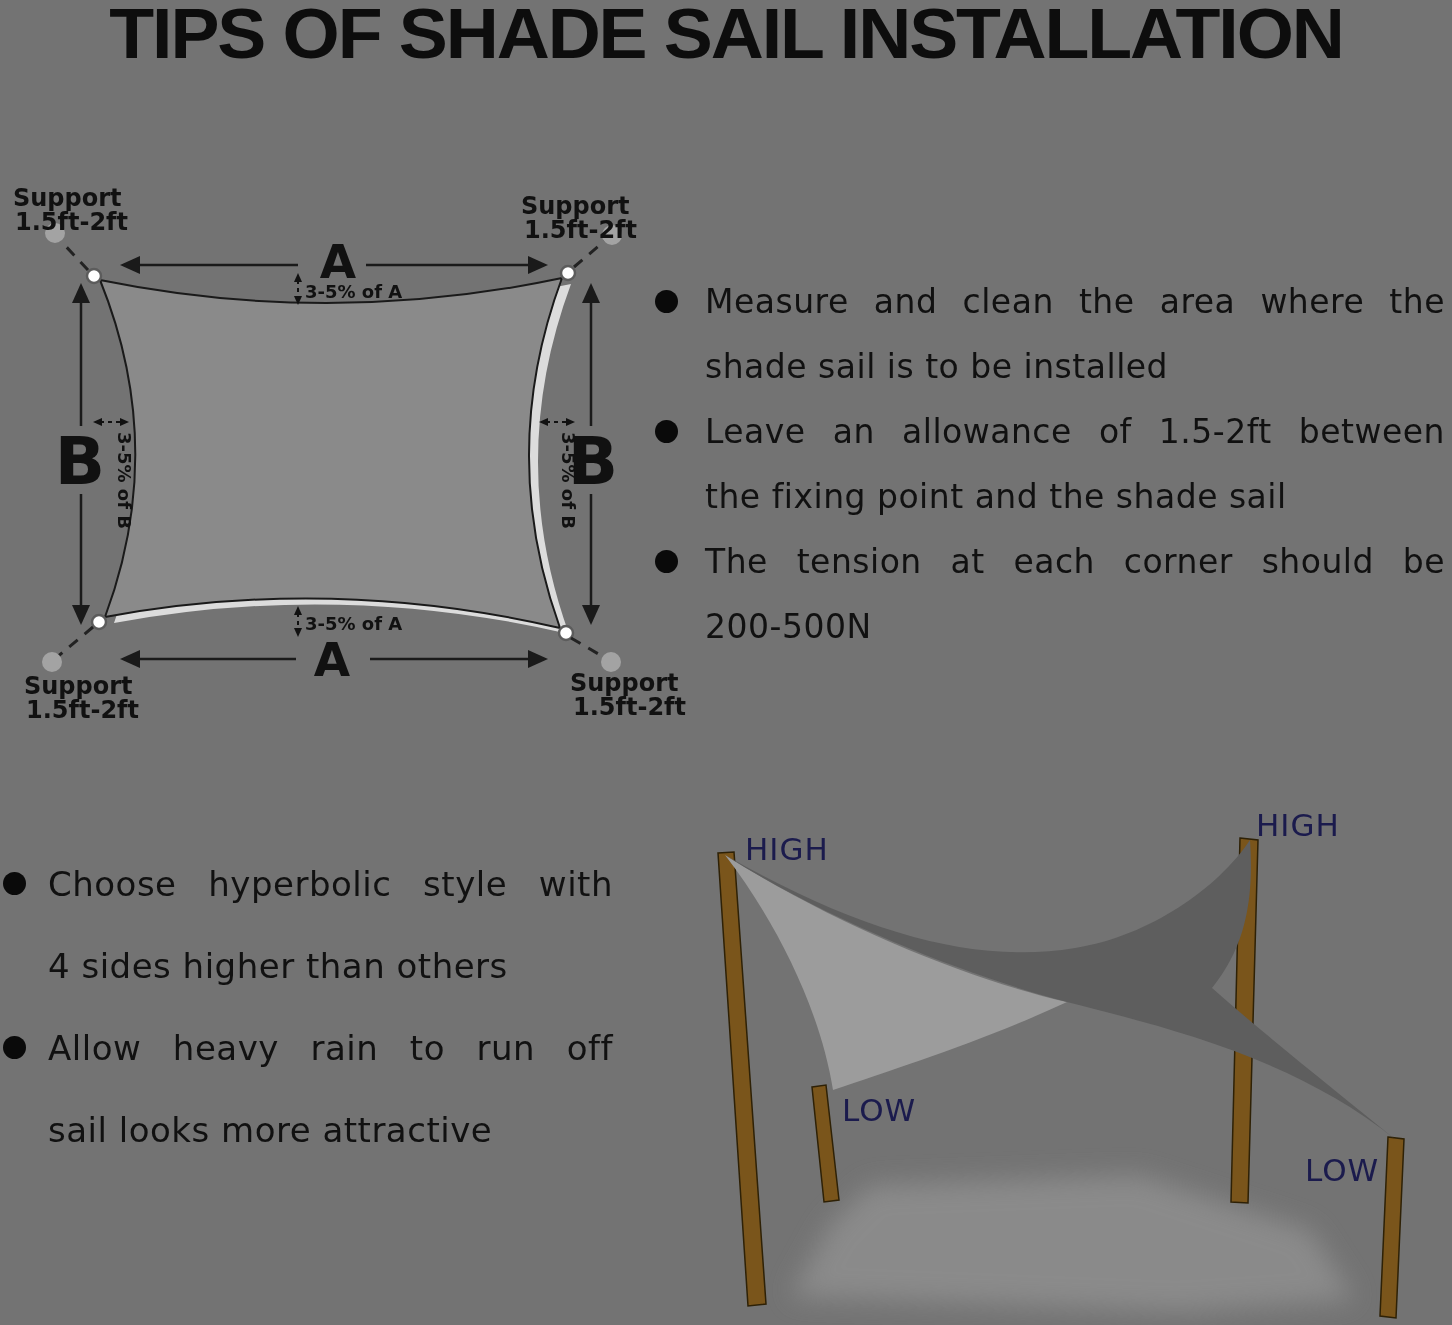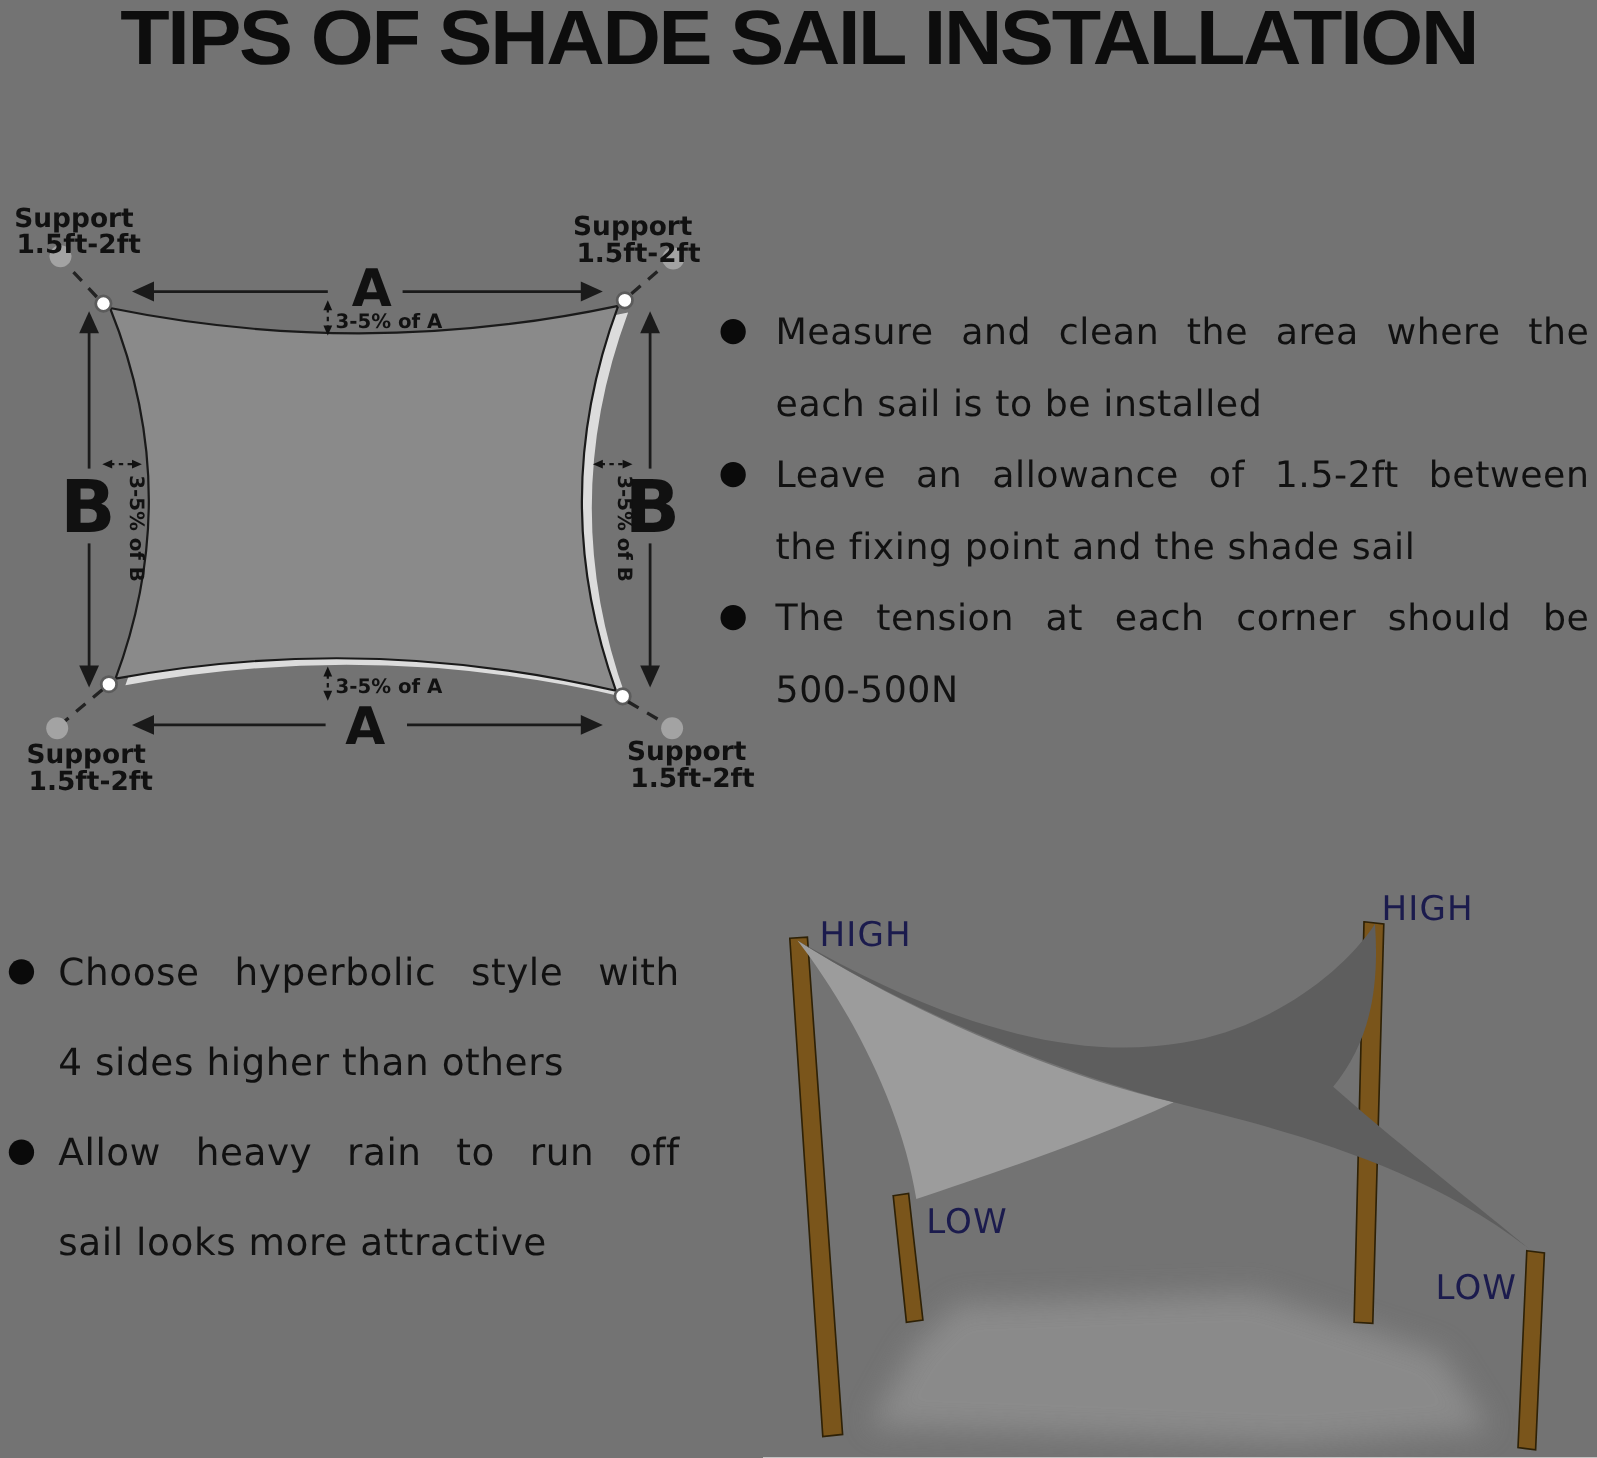--- a/index.html
+++ b/index.html
@@ -6,21 +6,21 @@
   .page{position:relative;width:1452px;height:1325px;background:#737373;overflow:hidden;
         font-family:"DejaVu Sans","Liberation Sans",sans-serif;color:#111;}
   .title{position:absolute;left:0;top:-6px;width:1452px;text-align:center;
          font-family:"Liberation Sans","DejaVu Sans",sans-serif;
          font-weight:700;font-size:70px;letter-spacing:-2px;color:#0d0d0d;
          transform:scaleX(1.05);transform-origin:50% 0;white-space:nowrap;}
   svg text{font-family:"DejaVu Sans","Liberation Sans",sans-serif;}
 
   
   .tips{position:absolute;}
-  .tip-item{display:flex;align-items:flex-start;justify-content:center;}
+  .tip-item{display:flex;align-items:flex-start;}
   .tip-dot{border-radius:50%;background:#0a0a0a;flex:0 0 auto;}
   .tips-right{left:655px;top:269px;width:790px;}
   .tips-right .tip-dot{width:23px;height:23px;margin-top:21px;margin-right:27px;}
   .tips-right .tip-lines{width:740px;font-size:33px;line-height:65px;letter-spacing:0.5px;}
   .tips-left{left:3px;top:843px;width:620px;}
   .tips-left .tip-dot{width:23px;height:23px;margin-top:29px;margin-right:22px;}
   .tips-left .tip-lines{width:565px;font-size:34px;line-height:82px;letter-spacing:0.5px;}
   .line{white-space:nowrap;}
   .line.fill{white-space:normal;text-align:justify;text-align-last:justify;}
 </style>
@@ -117,35 +117,35 @@
       <text x="570" y="521">Support</text>
       <text x="573" y="545">1.5ft-2ft</text>
     </g>
   </svg>
 
   <div class="tips tips-right">
     <div class="tip-item">
       <div class="tip-dot"></div>
       <div class="tip-lines">
         <div class="line fill">Measure and clean the area where the</div>
-        <div class="line">each sail is to be installed</div>
+        <div class="line">shade sail is to be installed</div>
       </div>
     </div>
     <div class="tip-item">
       <div class="tip-dot"></div>
       <div class="tip-lines">
         <div class="line fill">Leave an allowance of 1.5-2ft between</div>
         <div class="line">the fixing point and the shade sail</div>
       </div>
     </div>
     <div class="tip-item">
       <div class="tip-dot"></div>
       <div class="tip-lines">
         <div class="line fill">The tension at each corner should be</div>
-        <div class="line">500-500N</div>
+        <div class="line">200-500N</div>
       </div>
     </div>
   </div>
 
   <div class="tips tips-left">
     <div class="tip-item">
       <div class="tip-dot"></div>
       <div class="tip-lines">
         <div class="line fill">Choose hyperbolic style with</div>
         <div class="line">4 sides higher than others</div>

